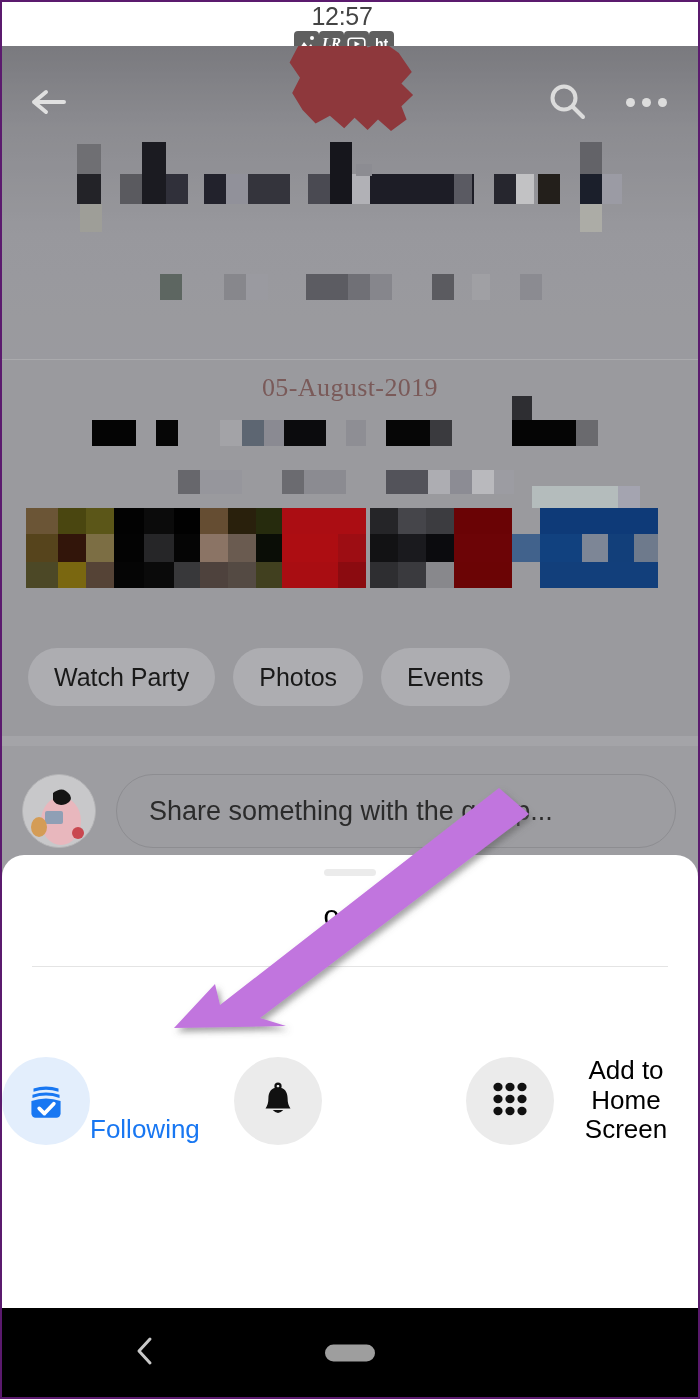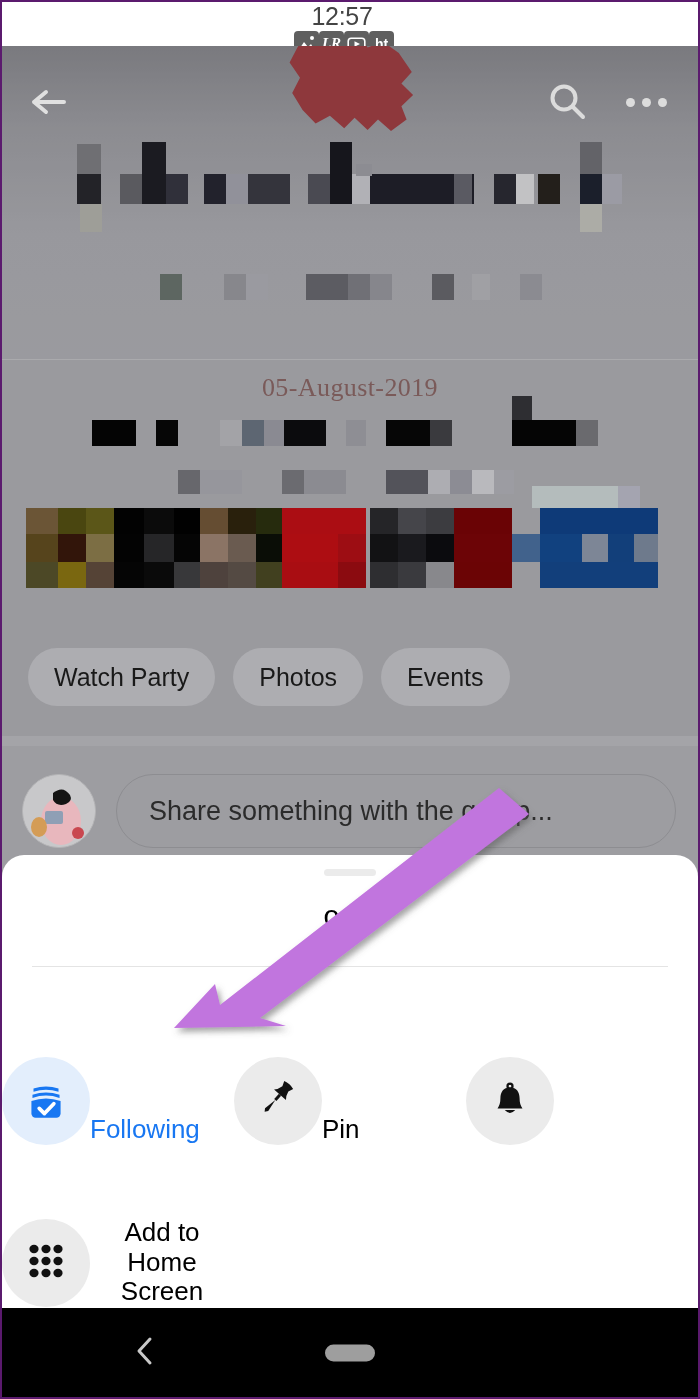--- a/index.html
+++ b/index.html
@@ -599,34 +599,20 @@
               <path d="M12 14 q12 -4 24 0 l0 3 q-12 -4 -24 0 z" fill="#1877f2"></path>
               <path d="M11 20 q13 -4.5 26 0 l0 3 q-13 -4.5 -26 0 z" fill="#1877f2"></path>
               <path d="M10 26 q14 -5 28 0 l0 12 a4 4 0 0 1 -4 4 l-20 0 a4 4 0 0 1 -4 -4 z" fill="#1877f2"></path>
               <path d="M17.5 33 L22.5 38 L31.5 28.5" fill="none" stroke="#ffffff" stroke-width="3.6" stroke-linecap="round" stroke-linejoin="round"></path>
             </svg>
           </span>
         </div>
         <div class="cell-label active">Following</div>
       </div>
 
-      <div class="grid-cell">
-        <div class="cell-circle">
-          <span>
-            <svg width="48" height="48" viewBox="0 0 48 48">
-              <g transform="rotate(42 24 22)">
-                <path d="M18 6 q6 -2 12 0 l-2 5 q1 5 4 8 l-16 0 q3 -3 4 -8 z" fill="#111111"></path>
-                <rect x="22.5" y="19" width="3" height="7" fill="#111111"></rect>
-                <path d="M24 26 l2.2 13 l-2.2 3 l-2.2 -3 z" fill="#111111"></path>
-              </g>
-            </svg>
-          </span>
-        </div>
-        <div class="cell-label">Pin</div>
-      </div>
 
       <div class="grid-cell">
         <div class="cell-circle">
           <span>
             <svg width="46" height="46" viewBox="0 0 48 48">
               <path d="M24 8 a2.6 2.6 0 0 1 0 5.2 a2.6 2.6 0 0 1 0 -5.2 z" fill="none" stroke="#111111" stroke-width="2.4"></path>
               <path d="M24 12 c-7 0 -10 5 -10 11 c0 5 -1 8 -3 11 l26 0 c-2 -3 -3 -6 -3 -11 c0 -6 -3 -11 -10 -11 z" fill="#111111"></path>
               <path d="M18.5 35.5 q5.5 6 11 0 z" fill="#111111"></path>
             </svg>
           </span>

